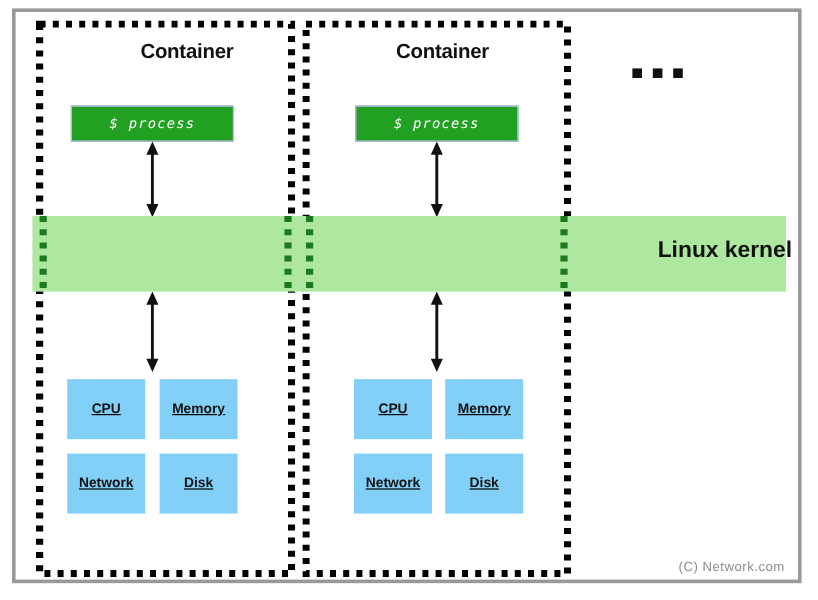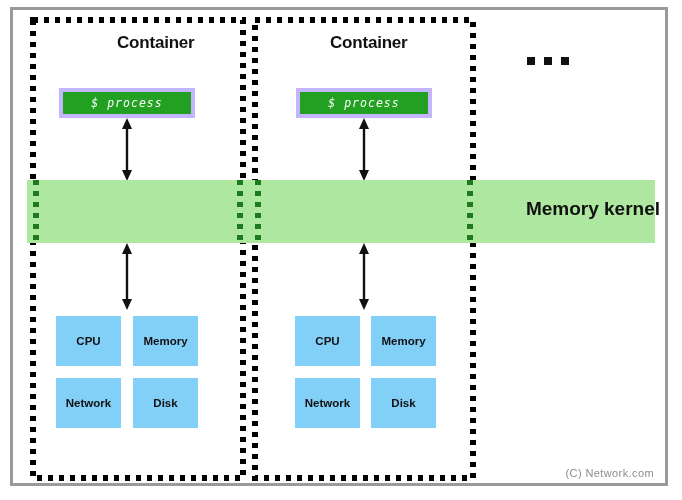--- a/index.html
+++ b/index.html
@@ -63,21 +63,21 @@
     color: #111111;
     white-space: nowrap;
   }
 
   
   .process-box {
     position: absolute;
     width: 136px;
     height: 30px;
     background: #22a022;
-    border: 4px solid #c4b5fd;
+    border: 1px solid #c4b5fd;
     box-sizing: border-box;
     display: flex;
     align-items: center;
     justify-content: center;
   }
   .process-box span {
     font-family: "DejaVu Sans Mono", monospace;
     font-style: italic;
     font-size: 11.5px;
     color: #ffffff;
@@ -86,20 +86,21 @@
 
   
   .res-box {
     position: absolute;
     width: 65px;
     height: 50px;
     background: #82cff7;
     display: flex;
     align-items: center;
     justify-content: center;
+    text-decoration: underline;
   }
   .res-box span {
     font-size: 11.5px;
     font-weight: bold;
     color: #111111;
     white-space: nowrap;
   }
 
   
   .arrow {
@@ -205,21 +206,21 @@
     <span>Memory</span>
   </div>
   <div class="res-box" style="left:295px; top:378px;">
     <span>Network</span>
   </div>
   <div class="res-box" style="left:371px; top:378px;">
     <span>Disk</span>
   </div>
 
   <div class="kernel-band"></div>
-  <div class="kernel-label">Memory kernel</div>
+  <div class="kernel-label">Linux kernel</div>
 
   <svg class="arrow" style="left:30px; top:180px;" width="216" height="63" viewBox="0 0 216 63" aria-hidden="true">
     <line x1="6" y1="0" x2="6" y2="63" stroke="#1d7a1d" stroke-width="6" stroke-dasharray="5 6"></line>
     <line x1="210" y1="0" x2="210" y2="63" stroke="#1d7a1d" stroke-width="6" stroke-dasharray="5 6"></line>
   </svg>
   <svg class="arrow" style="left:252px; top:180px;" width="224" height="63" viewBox="0 0 224 63" aria-hidden="true">
     <line x1="6" y1="0" x2="6" y2="63" stroke="#1d7a1d" stroke-width="6" stroke-dasharray="5 6"></line>
     <line x1="218" y1="0" x2="218" y2="63" stroke="#1d7a1d" stroke-width="6" stroke-dasharray="5 6"></line>
   </svg>
 

